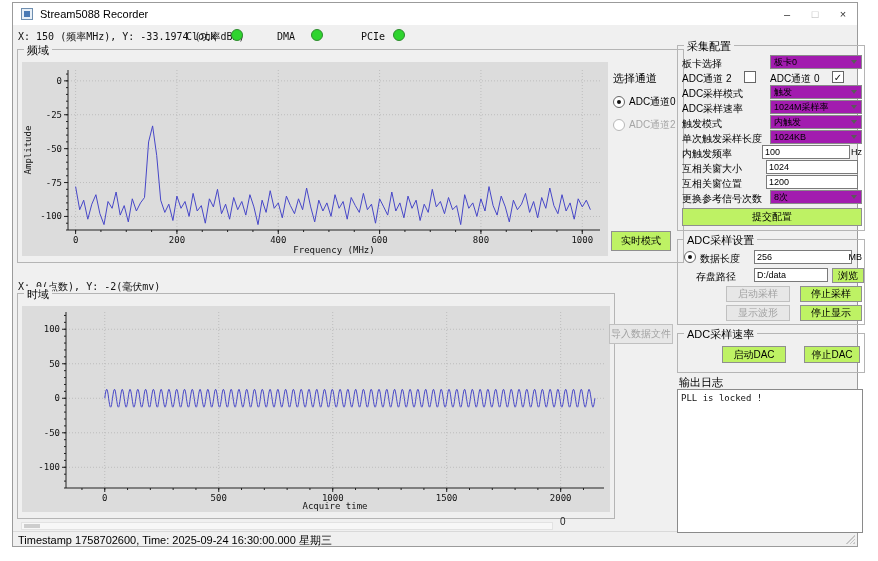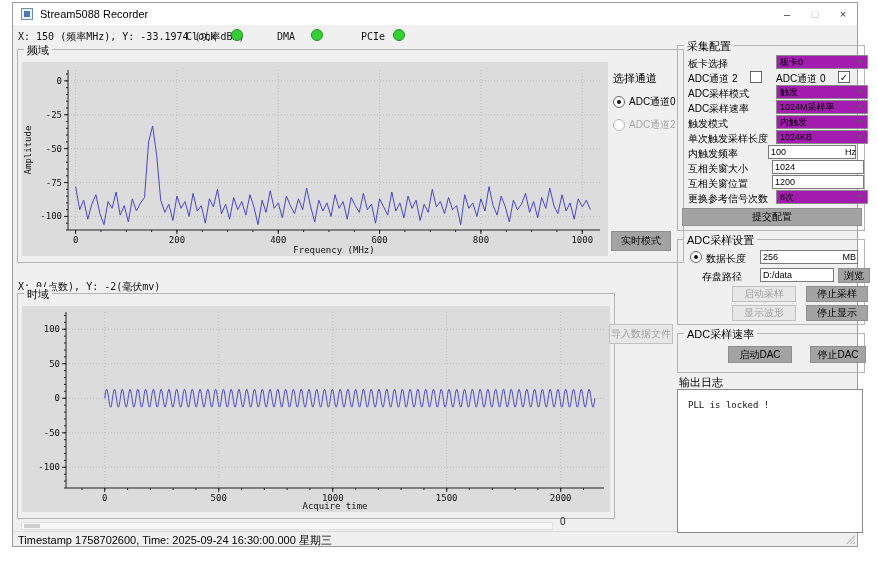--- a/index.html
+++ b/index.html
@@ -34,40 +34,40 @@
   
   #channel-box { position:absolute; left:600px; top:68px; width:72px; }
   #channel-box .cs-title { font-size:11px; color:#000; }
   .radio-row { display:flex; align-items:center; margin-top:9px; }
   .radio { width:12px; height:12px; border-radius:50%; border:1px solid #666; background:#fff; position:relative; flex:0 0 auto; }
   .radio.checked::after { content:""; position:absolute; left:3px; top:3px; width:4px; height:4px; border-radius:50%; background:#111; }
   .radio.disabled { border-color:#b8b8b8; }
   .radio-lbl { font-size:10px; margin-left:4px; color:#000; white-space:nowrap; }
   .radio-lbl.disabled { color:#a5a5a5; }
 
-  .btn { background:#a3a3a3; border:1px solid #8f8f8f; font-size:10px; color:#000; display:flex; align-items:center; justify-content:center; font-family:"Liberation Sans","DejaVu Sans",sans-serif; }
+  .btn { background:#bef264; border:1px solid #8f8f8f; font-size:10px; color:#000; display:flex; align-items:center; justify-content:center; font-family:"Liberation Sans","DejaVu Sans",sans-serif; }
   .btn.disabled { color:#a2a2a2; border-color:#c0c0c0; background:#e7e7e7; }
   #realtime-btn { position:absolute; left:598px; top:228px; width:60px; height:20px; }
   #import-btn { position:absolute; left:596px; top:321px; width:64px; height:20px; }
 
   
   #hslider { position:absolute; left:8px; top:519px; width:532px; height:8px; background:#f7f7f7; border:1px solid #e2e2e2; }
   #hslider .thumb { position:absolute; left:2px; top:1px; width:16px; height:4px; background:#cdcdcd; }
   #slider-val { position:absolute; left:547px; top:513px; font-size:10px; color:#222; }
   #statusbar { position:absolute; left:0; top:528px; width:100%; height:16px; border-top:1px solid #d9d9d9; font-size:11px; color:#000; padding:1px 0 0 5px; }
   #resize-grip { position:absolute; right:2px; bottom:2px; width:10px; height:10px; background:linear-gradient(135deg, transparent 55%, #c6c6c6 55%, #c6c6c6 63%, transparent 63%, transparent 72%, #c6c6c6 72%, #c6c6c6 80%, transparent 80%, transparent 88%, #c6c6c6 88%); }
 
   
   #acq-group { left:664px; top:42px; width:188px; height:186px; }
   #adc-group { left:664px; top:236px; width:188px; height:86px; }
   #dac-group { left:664px; top:330px; width:188px; height:40px; }
   #log-title { position:absolute; left:666px; top:372px; font-size:11px; color:#000; }
-  #log-area { position:absolute; left:664px; top:386px; width:186px; height:144px; background:#ffffff; border:1px solid #8a8a8a; font-family:"DejaVu Sans Mono","Liberation Mono",monospace; font-size:9px; color:#111; padding:10px; resize:none; overflow:auto; }
-
-  .p-row { position:relative; height:15px; margin:0 10px; }
+  #log-area { position:absolute; left:664px; top:386px; width:186px; height:144px; background:#ffffff; border:1px solid #8a8a8a; font-family:"DejaVu Sans Mono","Liberation Mono",monospace; font-size:9px; color:#111; padding:3px; resize:none; overflow:auto; }
+
+  .p-row { position:relative; height:15px; margin:0 4px; }
   .p-row .lbl { position:absolute; left:0; top:2px; font-size:10px; color:#000; white-space:nowrap; }
   .combo { position:absolute; left:88px; top:0; width:92px; height:14px; background:#a21caf; border:1px solid #8a8a8a; display:flex; align-items:center; }
   .combo-text { font-size:9px; color:#000; margin-left:3px; flex:1; white-space:nowrap; overflow:hidden; }
   .combo-arrow { width:0; height:0; border-left:3px solid transparent; border-right:3px solid transparent; border-top:4px solid #5a5a5a; margin-right:4px; }
   .tinput { position:absolute; top:0; height:14px; border:1px solid #7a7a7a; background:#fff; font-size:9px; padding:0 2px; font-family:"Liberation Sans","DejaVu Sans",sans-serif; }
   .unit { position:absolute; right:-2px; top:2px; font-size:9px; color:#000; }
   .checkbox { width:12px; height:12px; border:1px solid #666; background:#fff; position:absolute; top:1px; text-align:center; font-size:10px; line-height:11px; color:#111; }
   .checkbox.checked::after { content:"✓"; }
   #submit-btn { position:absolute; left:4px; bottom:4px; width:180px; height:18px; }
 

